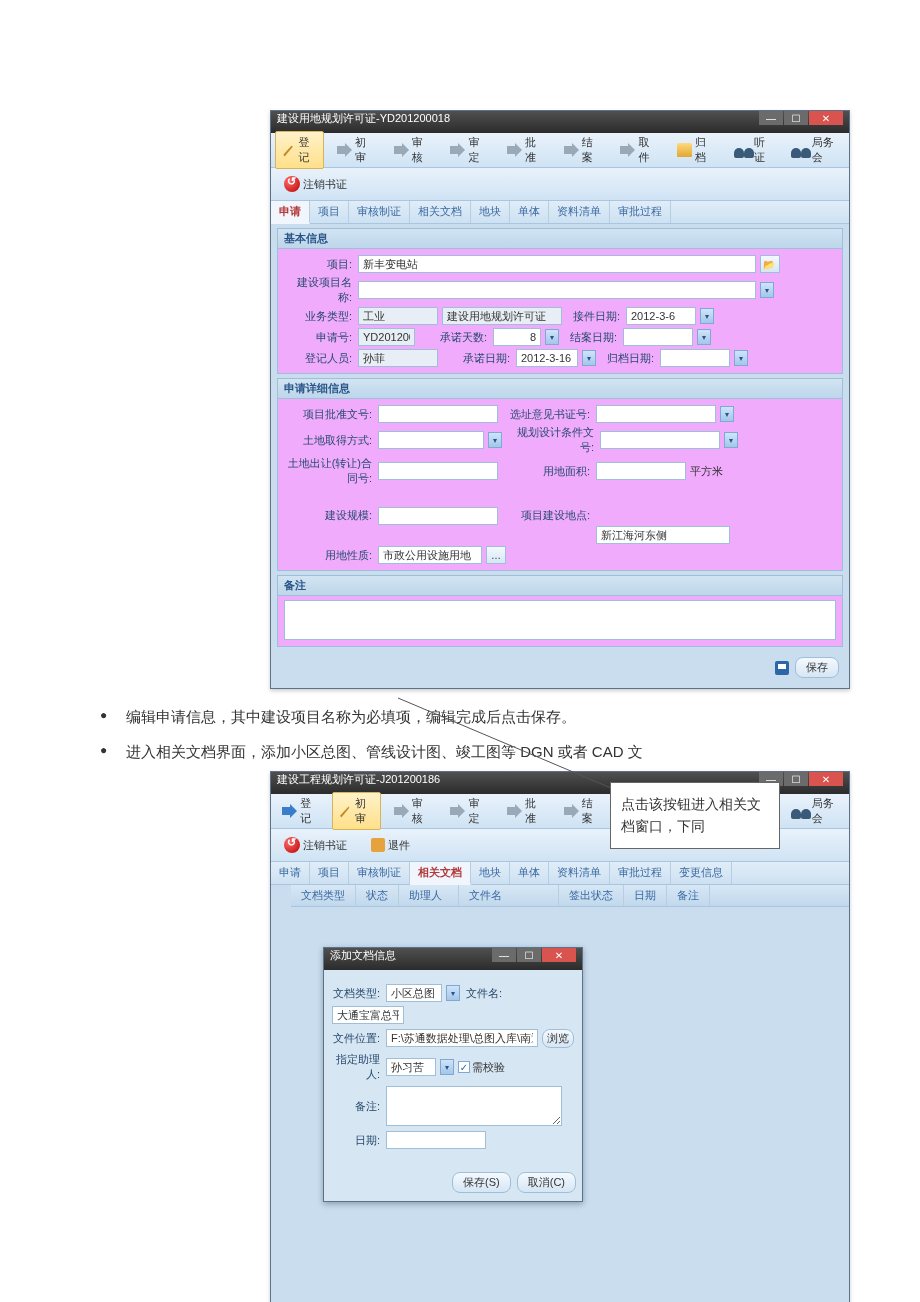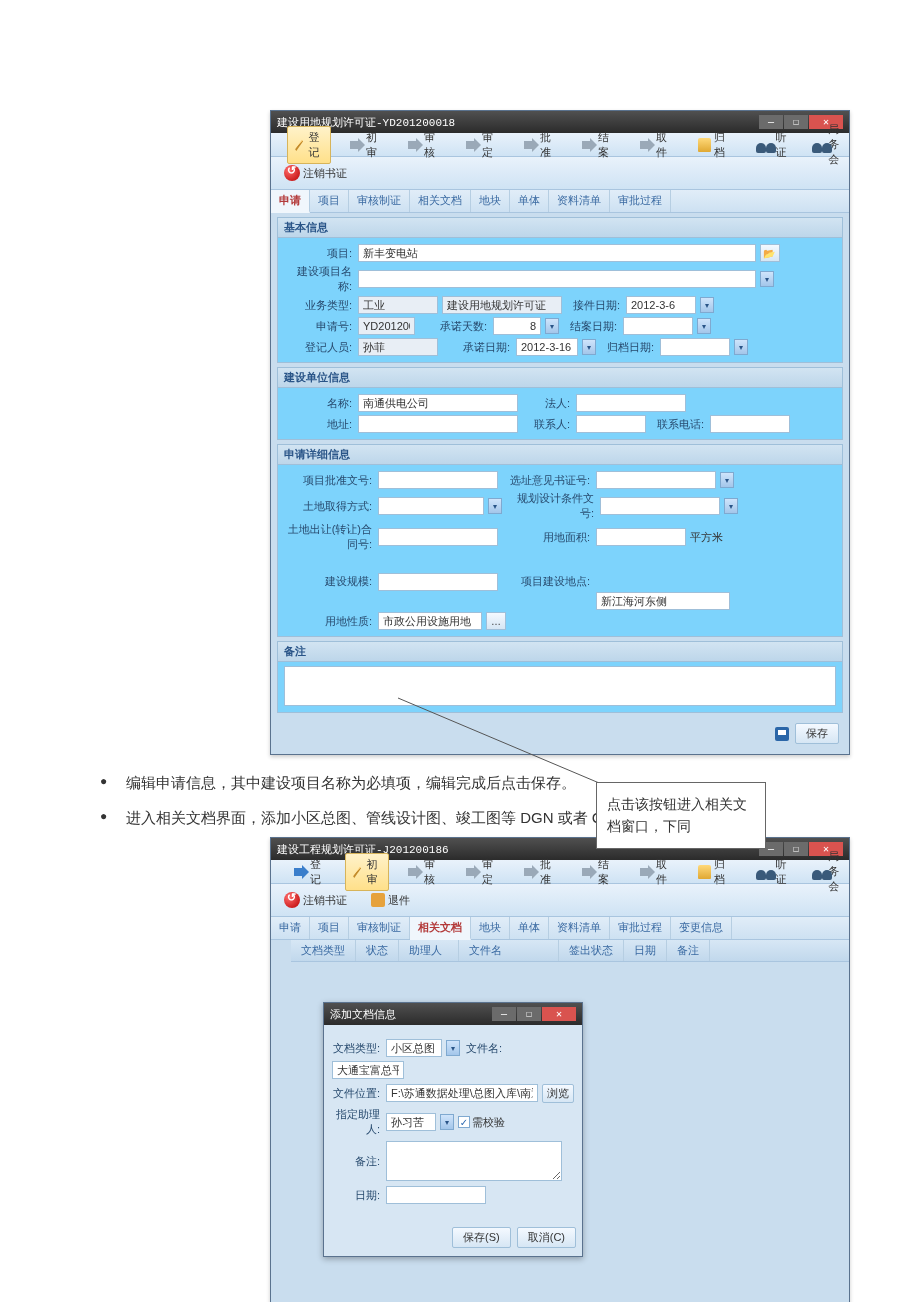--- a/index.html
+++ b/index.html
@@ -24,44 +24,43 @@
     border: 1px solid #5a728e;
     background: #c9ddee;
     box-shadow: 0 2px 4px rgba(0,0,0,.2);
   }
   .win2 { margin-left: 230px; margin-top: 4px; }
   .titlebar {
     height: 22px;
     background: linear-gradient(#505050,#2b2b2b);
     color: #fff;
     display: flex;
-    align-items: center;
+    align-items: flex-start;
     padding: 0 6px;
     font-size: 11px;
-    font-family: Liberation Mono, monospace;
   }
   .titlebar .spacer { flex: 1; }
   .win-btn {
     width: 24px; height: 14px;
     display: inline-flex; align-items: center; justify-content: center;
     font-size: 10px; margin-left: 1px;
     color: #fff;
   }
   .win-btn.min { background: #6b6b6b; }
   .win-btn.max { background: #6b6b6b; }
   .win-btn.close { background: #d9534f; width: 34px; }
   
   .toolbar {
-    height: 24px;
+    height: 35px;
     background: linear-gradient(#e9f2fb,#cfe3f4);
     border-bottom: 1px solid #a9c5df;
     display: flex;
     align-items: center;
-    padding: 0 16px;
-    gap: 12px;
+    padding: 0 4px;
+    gap: 6px;
     font-size: 11px;
   }
   .tbtn {
     display: flex; align-items: center; gap: 3px;
     padding: 3px 6px;
     border: 1px solid transparent;
     border-radius: 2px;
   }
   .tbtn.active {
     background: linear-gradient(#fff2c9,#ffe08a);
@@ -155,21 +154,21 @@
   }
   .section-head {
     background: linear-gradient(#d2e4f2,#bdd6ea);
     border:1px solid #9fbfd9;
     padding:2px 6px;
     font-size:11px;
     font-weight:bold;
     color:#2a5588;
   }
   .section-body {
-    background:#7dd3fc;
+    background:#f0abfc;
     border:1px solid #9fbfd9;
     border-top:none;
     padding:4px 6px;
   }
   .row { display:flex; align-items:center; gap:4px; min-height:20px; margin:1px 0; flex-wrap:wrap; }
   .lbl {
     width:70px;
     text-align:right;
     font-size:11px;
     color:#274a6e;
@@ -219,21 +218,21 @@
   }
   .save-ico::after {
     content:"";
     position:absolute;left:3px;top:3px;width:8px;height:5px;background:#fff;
   }
   .btn {
     padding:2px 10px;
     border:1px solid #9fbfd9;
     background:linear-gradient(#f4f9ff,#d6e6f4);
     font-size:11px;
-    border-radius:2px;
+    border-radius:8px;
   }
   
   ul.doc {
     margin:14px 0 6px 60px;
     padding:0;
     list-style:none;
   }
   ul.doc > li {
     position:relative;
     padding-left:26px;
@@ -287,21 +286,21 @@
     width:12px;height:12px;border:1px solid #7fa9d0;background:#fff;
     display:inline-flex;align-items:center;justify-content:center;font-size:10px;color:#2a68b0;
   }
   .dialog-foot {
     display:flex; justify-content:flex-end; gap:6px;
     padding:8px 6px 8px;
   }
   
   .callout {
     position:absolute;
-    left:596px; top:782px;
+    left:610px; top:782px;
     width:170px;
     border:1px solid #666;
     background:#fff;
     padding:10px 10px;
     font-size:14px;
     line-height:1.6;
     z-index:20;
   }
 </style>
 </head>
@@ -419,39 +418,20 @@
           <span class="lbl" style="width:70px">承诺日期:</span>
           <input class="inp" style="width: 62px;" value="2012-3-16">
           <span class="dd">▾</span>
           <span class="lbl" style="width:56px">归档日期:</span>
           <input class="inp" style="width: 70px;">
           <span class="dd">▾</span>
         </div>
       </div>
     </div>
 
-    <div class="section">
-      <div class="section-head">建设单位信息</div>
-      <div class="section-body">
-        <div class="row">
-          <span class="lbl">名称:</span>
-          <input class="inp" style="width: 160px;" value="南通供电公司">
-          <span class="lbl" style="width:50px">法人:</span>
-          <input class="inp" style="width: 110px;">
-        </div>
-        <div class="row">
-          <span class="lbl">地址:</span>
-          <input class="inp" style="width: 160px;">
-          <span class="lbl" style="width:50px">联系人:</span>
-          <input class="inp" style="width: 70px;">
-          <span class="lbl" style="width:56px">联系电话:</span>
-          <input class="inp" style="width: 80px;">
-        </div>
-      </div>
-    </div>
 
     <div class="section">
       <div class="section-head">申请详细信息</div>
       <div class="section-body">
         <div class="row">
           <span class="lbl w90">项目批准文号:</span>
           <input class="inp" style="width: 120px;">
           <span class="lbl w90">选址意见书证号:</span>
           <input class="inp" style="width: 120px;">
           <span class="dd">▾</span>

